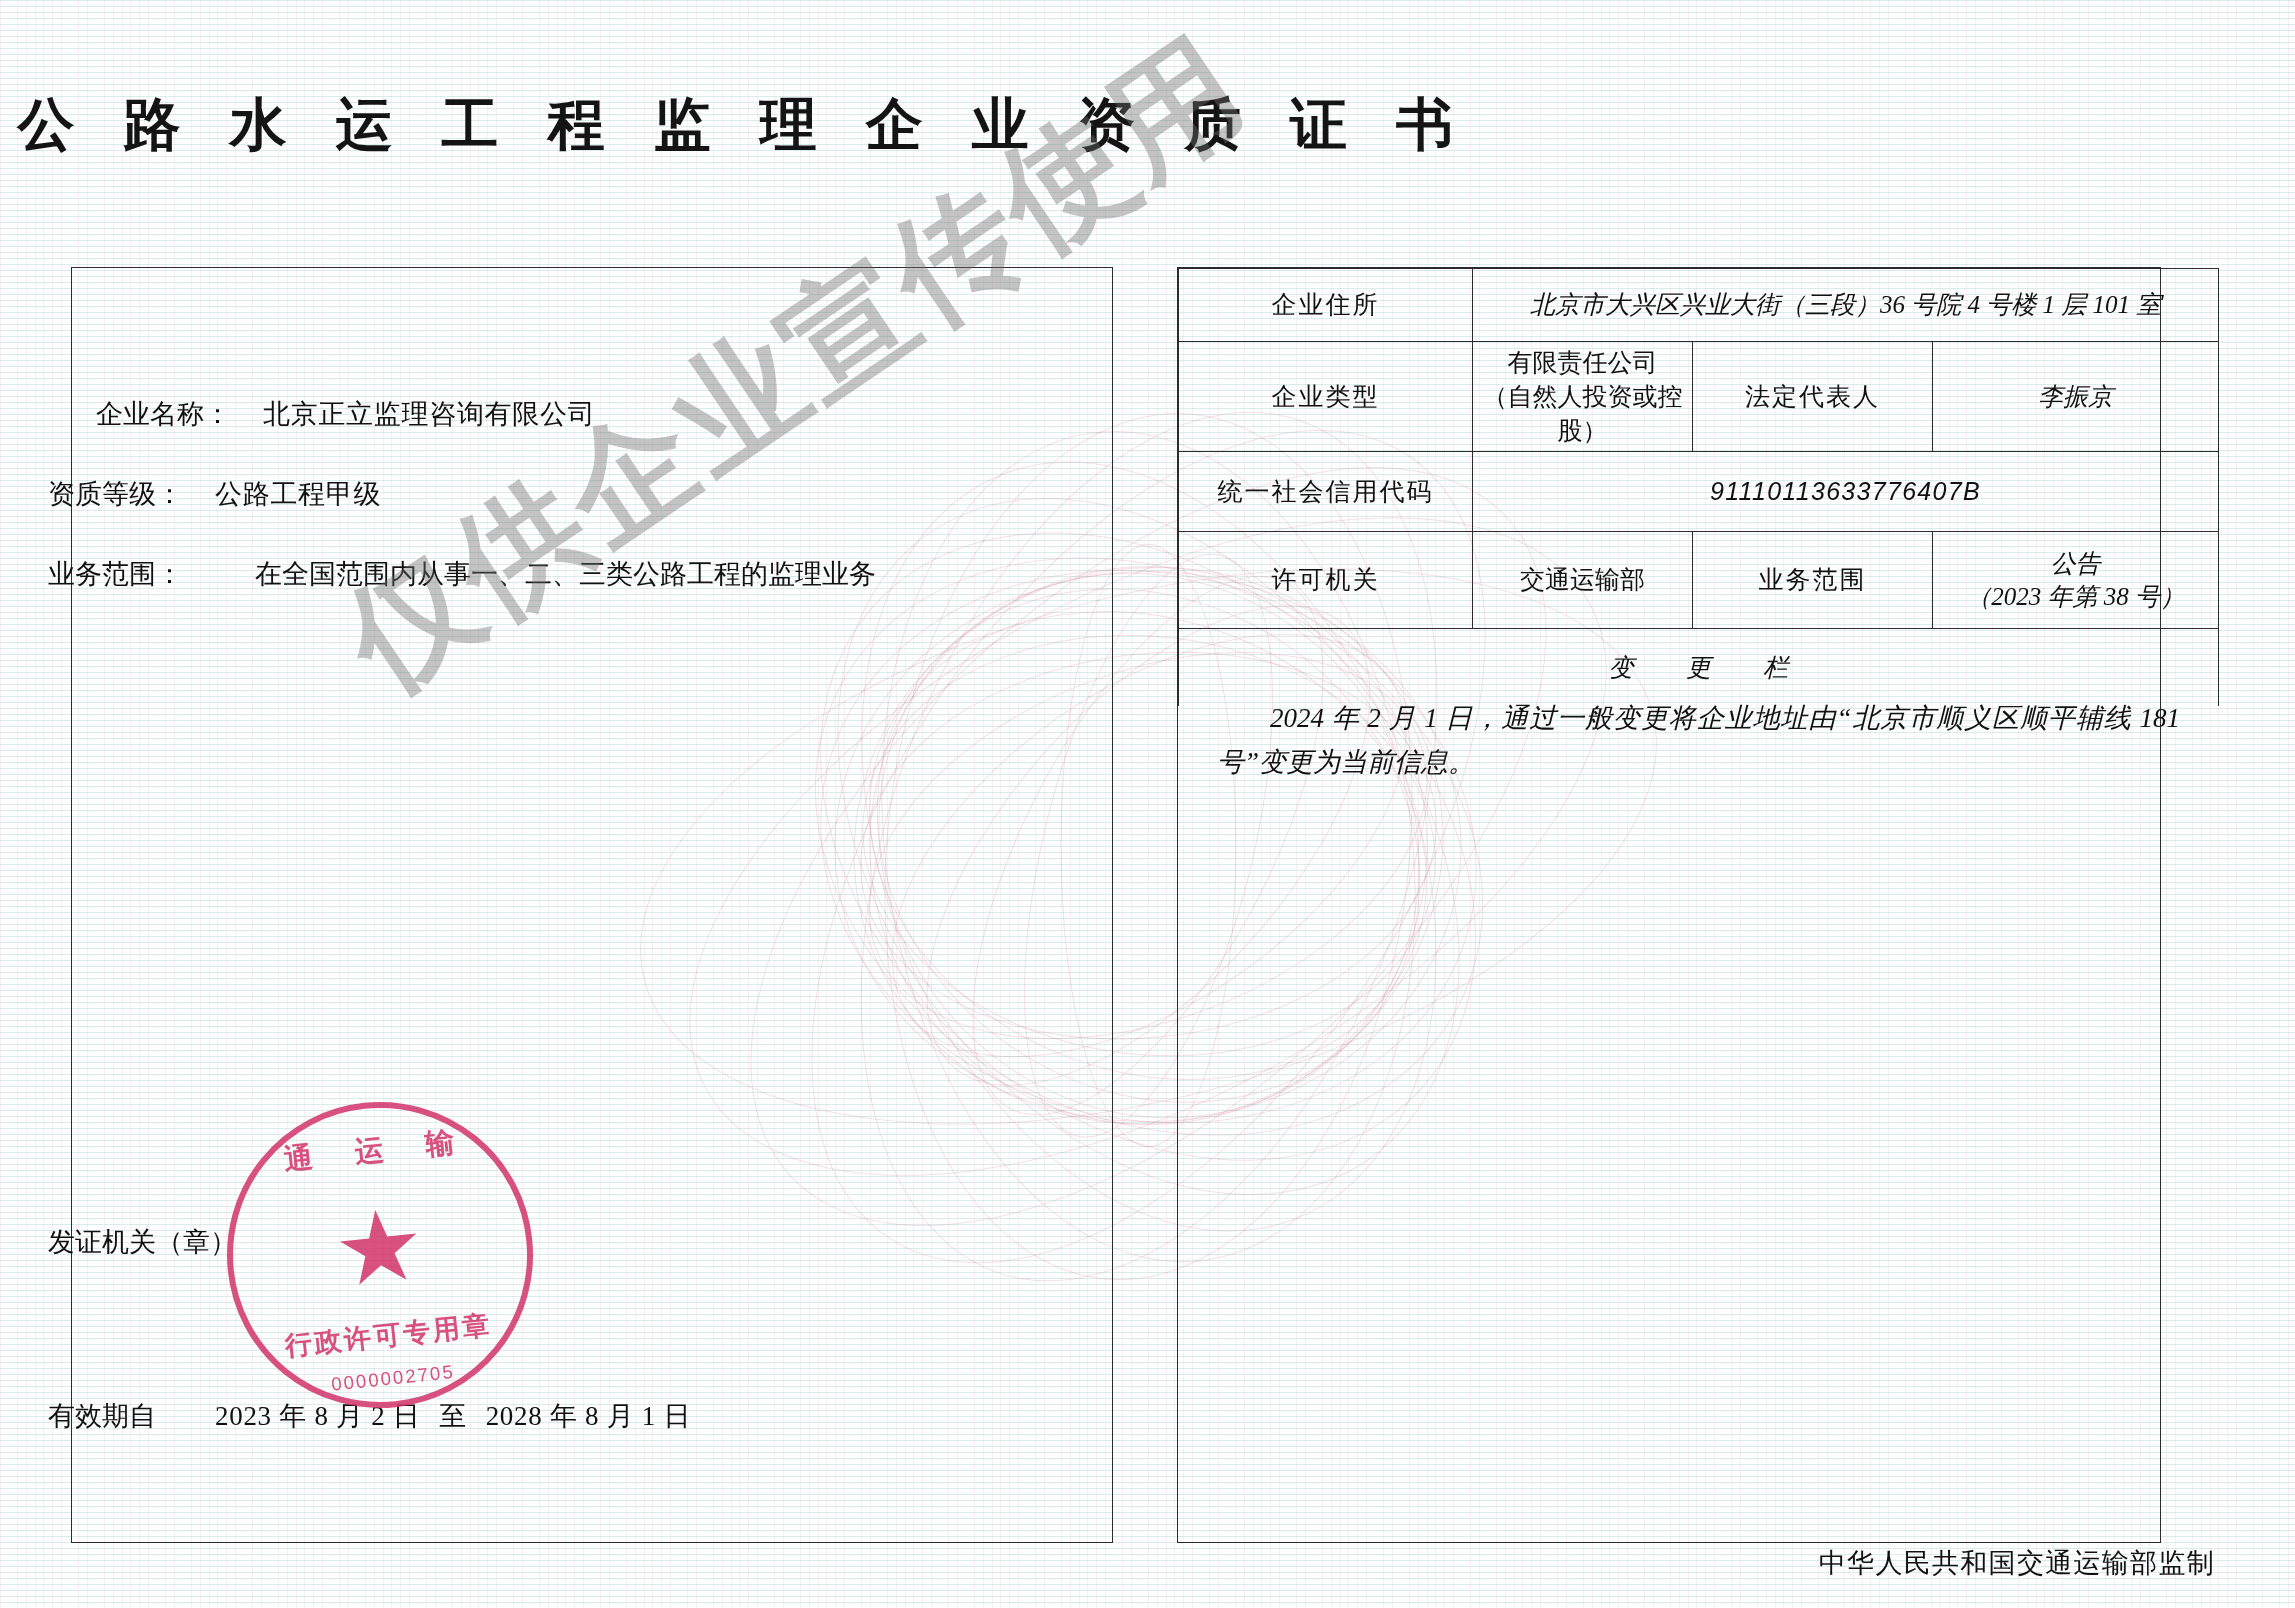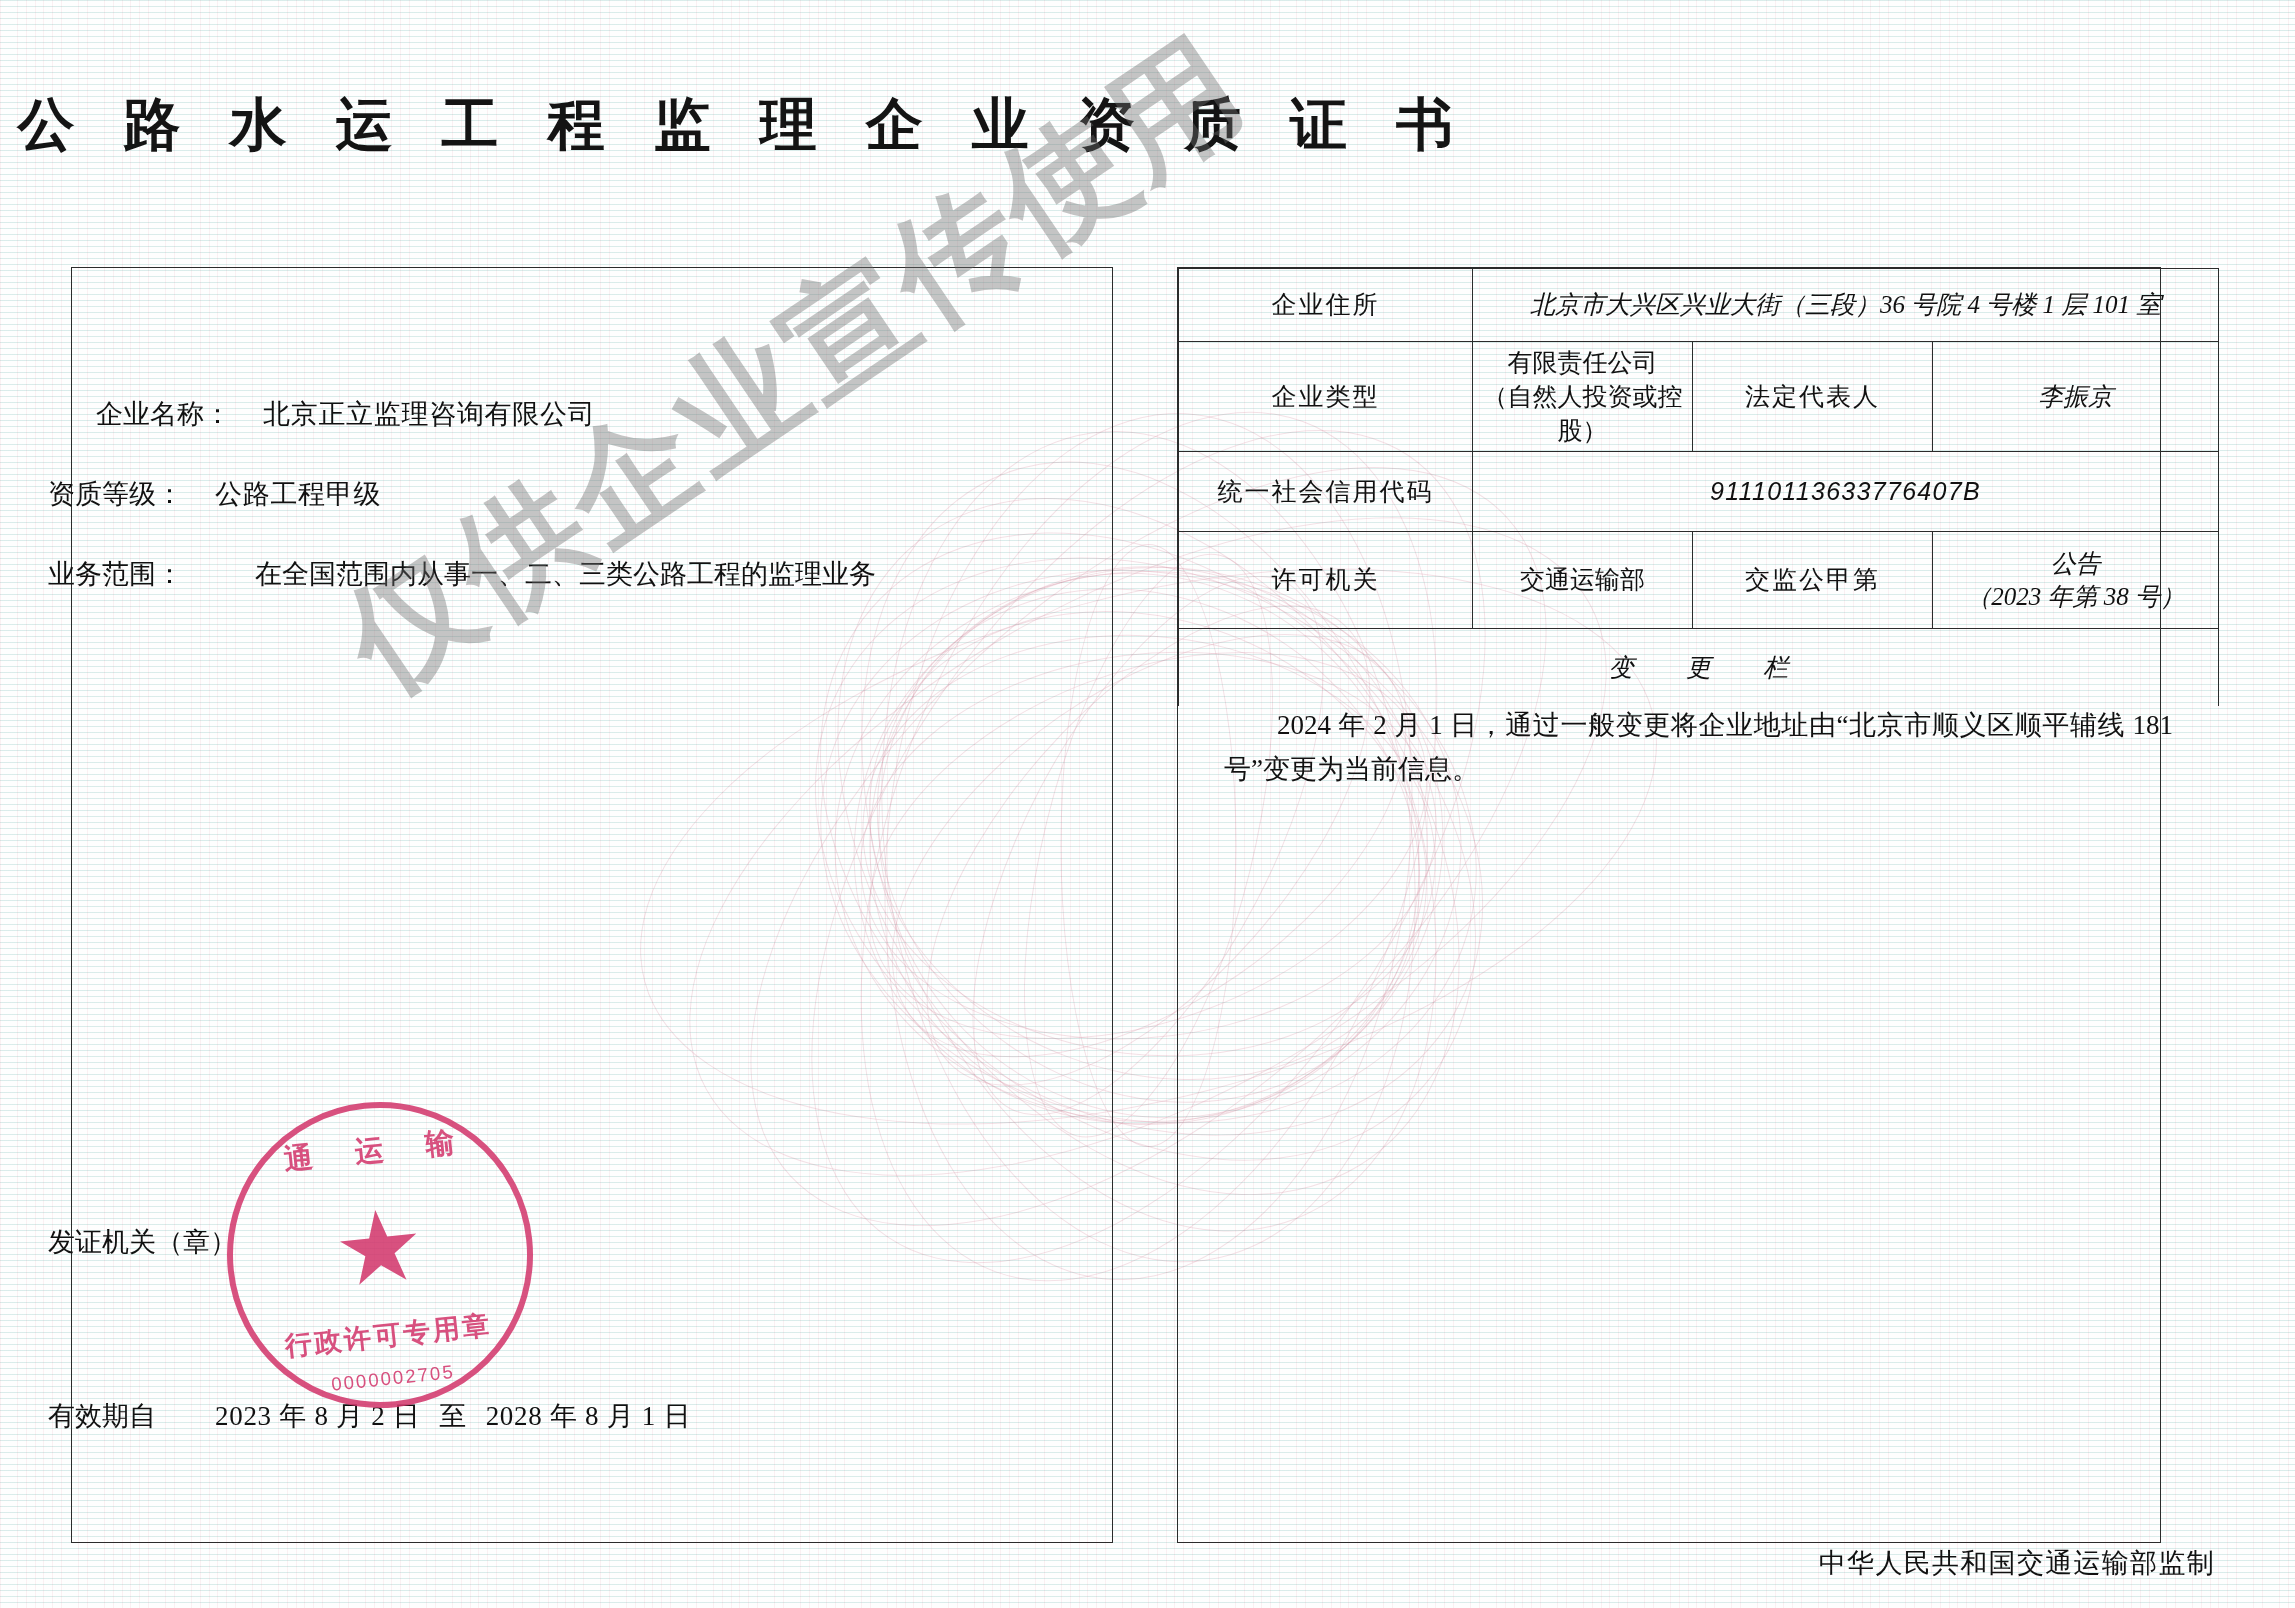--- a/index.html
+++ b/index.html
@@ -162,21 +162,21 @@
     left: 1177px;
     top: 688px;
     width: 1043px;
     box-sizing: border-box;
     padding: 0 31px;
     font-size: 27px;
     line-height: 1.62;
     text-align: justify;
     color: #111;
   }
-  .change-body p { margin: 16px; text-indent: 53px; }
+  .change-body p { margin: 9px; text-indent: 53px; font-style: italic; }
 
   
   .seal {
     position: absolute;
     left: 227px;
     top: 1102px;
     width: 294px;
     height: 294px;
     border: 6px solid #d2356b;
     border-radius: 50%;
@@ -340,21 +340,21 @@
           <td class="lbl-cell">法定代表人</td>
           <td class="nb-right">李振京</td>
         </tr>
         <tr>
           <td class="lbl-cell nb-left" colspan="2" style="height:71px;">统一社会信用代码</td>
           <td class="code-val nb-right" colspan="3">91110113633776407B</td>
         </tr>
         <tr>
           <td class="lbl-cell nb-left" colspan="2" style="height:88px;">许可机关</td>
           <td>交通运输部</td>
-          <td class="lbl-cell">交监公甲第</td>
+          <td class="lbl-cell">业务范围</td>
           <td class="nb-right">
             <div>公告</div>
             <div>（2023 年第 38 号）</div>
           </td>
         </tr>
         <tr>
           <td class="change-title nb-left nb-right" colspan="5" style="height:69px; border-bottom:none;">变 更 栏</td>
         </tr>
       </tbody>
     </table>

